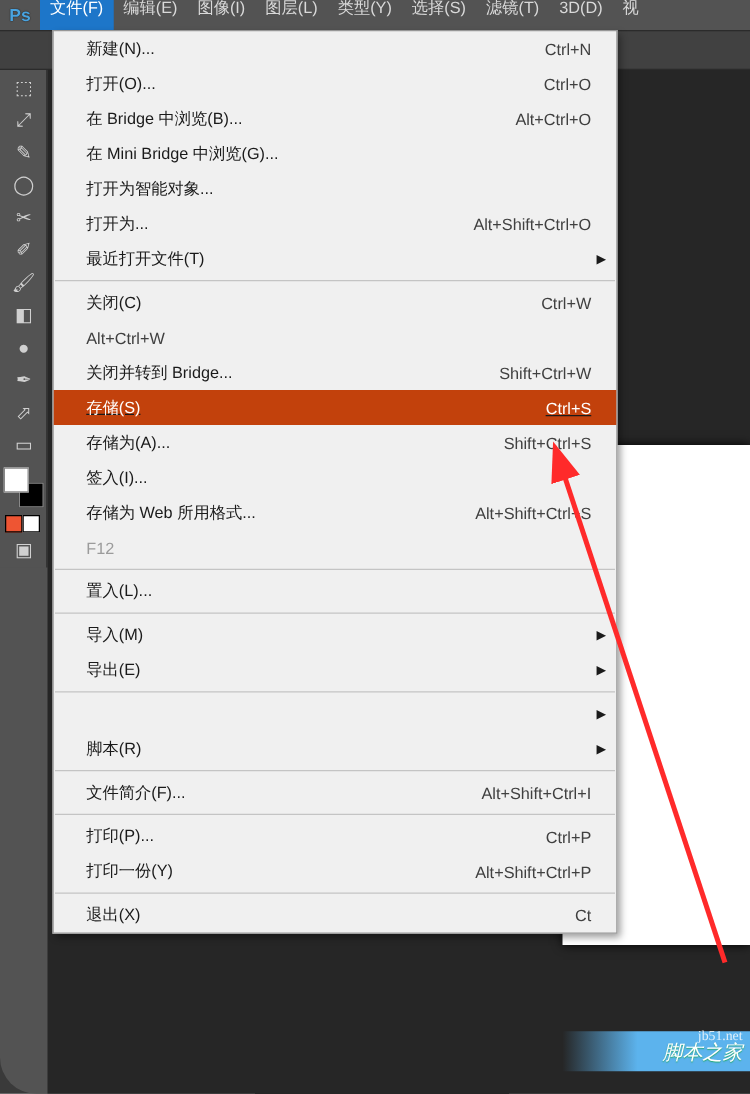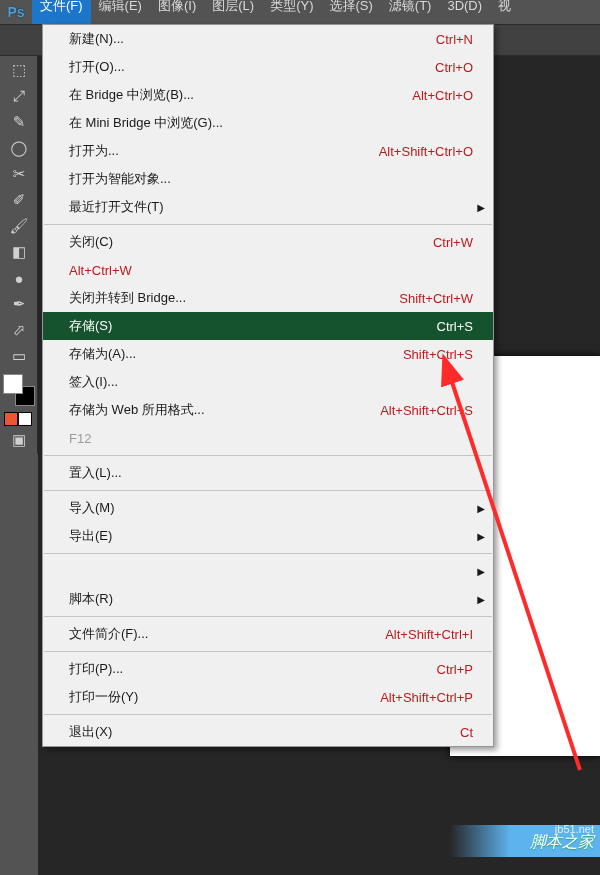--- a/index.html
+++ b/index.html
@@ -1,44 +1,44 @@
 <!DOCTYPE html>
 <html><head>
 <meta charset="utf-8">
 <style>
 * { margin:0; padding:0; box-sizing:border-box; font-family:"Microsoft YaHei","SimSun",Tahoma,sans-serif; font-size:13px; -webkit-font-smoothing:antialiased; }
 body { background:#3a3a3a; overflow:hidden; }
-#root { width:600px; height:875px; position:relative; background:#535353; }
+#root { width:600px; height:875px; position:relative; background:#535353;border-radius:29px; }
 .menubar { position:absolute; top:0; left:0; right:0; height:24px; background:#535353; display:flex; align-items:center; }
 .app-icon { width:32px; height:24px; display:flex; align-items:center; justify-content:center; color:#4aa3df; font-weight:bold; font-size:14px; text-shadow:0 0 1px #000; }
 .menubar .m { padding:0 8px; height:36px; line-height:24px; color:#d9d9d9; cursor:default; white-space:nowrap; }
 .menubar .m.active { background:#1d76c9; color:#fff; }
 .optbar { position:absolute; top:24px; left:0; right:0; height:32px; background:#414141; border-top:1px solid #2b2b2b; border-bottom:1px solid #2b2b2b; }
 .toolbox { position:absolute; top:56px; left:0; width:38px; background:#535353; border-right:1px solid #2b2b2b; }
 .tool { width:30px; height:24px; margin:2px 4px; display:flex; align-items:center; justify-content:center; color:#d0d0d0; font-size:15px; }
 .swatches { margin:6px 3px; position:relative; width:32px; height:32px; }
 .swatch-bg { position:absolute; right:0; bottom:0; width:20px; height:20px; background:#000; border:1px solid #888; }
 .swatch-fg { position:absolute; left:0; top:0; width:20px; height:20px; background:#fff; border:1px solid #888; }
 .mini-swatches{ margin:2px 4px; display:flex; gap:0; }
 .mini-sw{ width:14px; height:14px; border:1px solid #000;}
 .canvas { position:absolute; top:56px; left:38px; right:0; bottom:0; background:#262626; }
 .canvas .sheet { position:absolute; right:0; top:300px; width:150px; height:400px; background:#fff; box-shadow:0 0 8px #000; }
 .dropdown { position:absolute; top:24px; left:42px; width:452px; background:#f0f0f0; border:1px solid #979797; box-shadow:3px 3px 6px rgba(0,0,0,.4); }
 .dropdown .row { display:flex; align-items:center; height:28px; padding:0 20px 0 26px; color:#1a1a1a; cursor:default; position:relative; }
 .dropdown .row .label { flex:1; white-space:nowrap; }
-.dropdown .row .shortcut { color:#b91c1c; }
+.dropdown .row .shortcut { color:#404040; }
 .dropdown .row.disabled .label, .dropdown .row.disabled .shortcut { color:#9b9b9b; }
-.dropdown .row.selected { background:#14532d; }
+.dropdown .row.selected { background:#c2410c;text-decoration:underline; }
 .dropdown .row.selected .label, .dropdown .row.selected .shortcut { color:#fff; }
 .dropdown .row .sub { position:absolute; right:8px; color:#1a1a1a; font-size:10px; }
 .dropdown .sep { height:1px; background:#c4c4c4; margin:3px 1px; }
 .arrow { position:absolute; pointer-events:none; }
 .arrow svg { overflow:visible; }
 .watermark-banner { position:absolute; right:0; bottom:18px; width:150px; height:32px; background:linear-gradient(90deg,rgba(90,170,230,0) 0%, #5cb3ed 40%); }
-.watermark-url { position:absolute; right:6px; bottom:40px; color:#fff; font-size:11px; font-family:Liberation Sans, sans-serif; opacity:.8; }
+.watermark-url { position:absolute; right:6px; bottom:40px; color:#fff; font-size:11px; font-family:Liberation Serif, serif; opacity:.8; }
 .watermark-zh { position:absolute; right:6px; bottom:22px; color:#fff; font-size:16px; font-family:Liberation Mono, monospace; font-style:italic; text-shadow:0 1px 1px #2a6; }
 </style>
 </head>
 <body>
 
 <div id="root">
 
   <div class="menubar">
     <div class="app-icon">Ps</div>
     <div id="menubar-items" style="display: flex;">
@@ -96,25 +96,25 @@
         <span class="shortcut">Ctrl+O</span>
       </div>
       <div class="row">
         <span class="label">在 Bridge 中浏览(B)...</span>
         <span class="shortcut">Alt+Ctrl+O</span>
       </div>
       <div class="row">
         <span class="label">在 Mini Bridge 中浏览(G)...</span>
       </div>
       <div class="row">
+        <span class="label">打开为智能对象...</span>
+      </div>
+      <div class="row">
         <span class="label">打开为...</span>
         <span class="shortcut">Alt+Shift+Ctrl+O</span>
-      </div>
-      <div class="row">
-        <span class="label">打开为智能对象...</span>
       </div>
       <div class="row">
         <span class="label">最近打开文件(T)</span>
         <span class="sub">▶</span>
       </div>
       <div class="sep"></div>
       <div class="row">
         <span class="label">关闭(C)</span>
         <span class="shortcut">Ctrl+W</span>
       </div>

